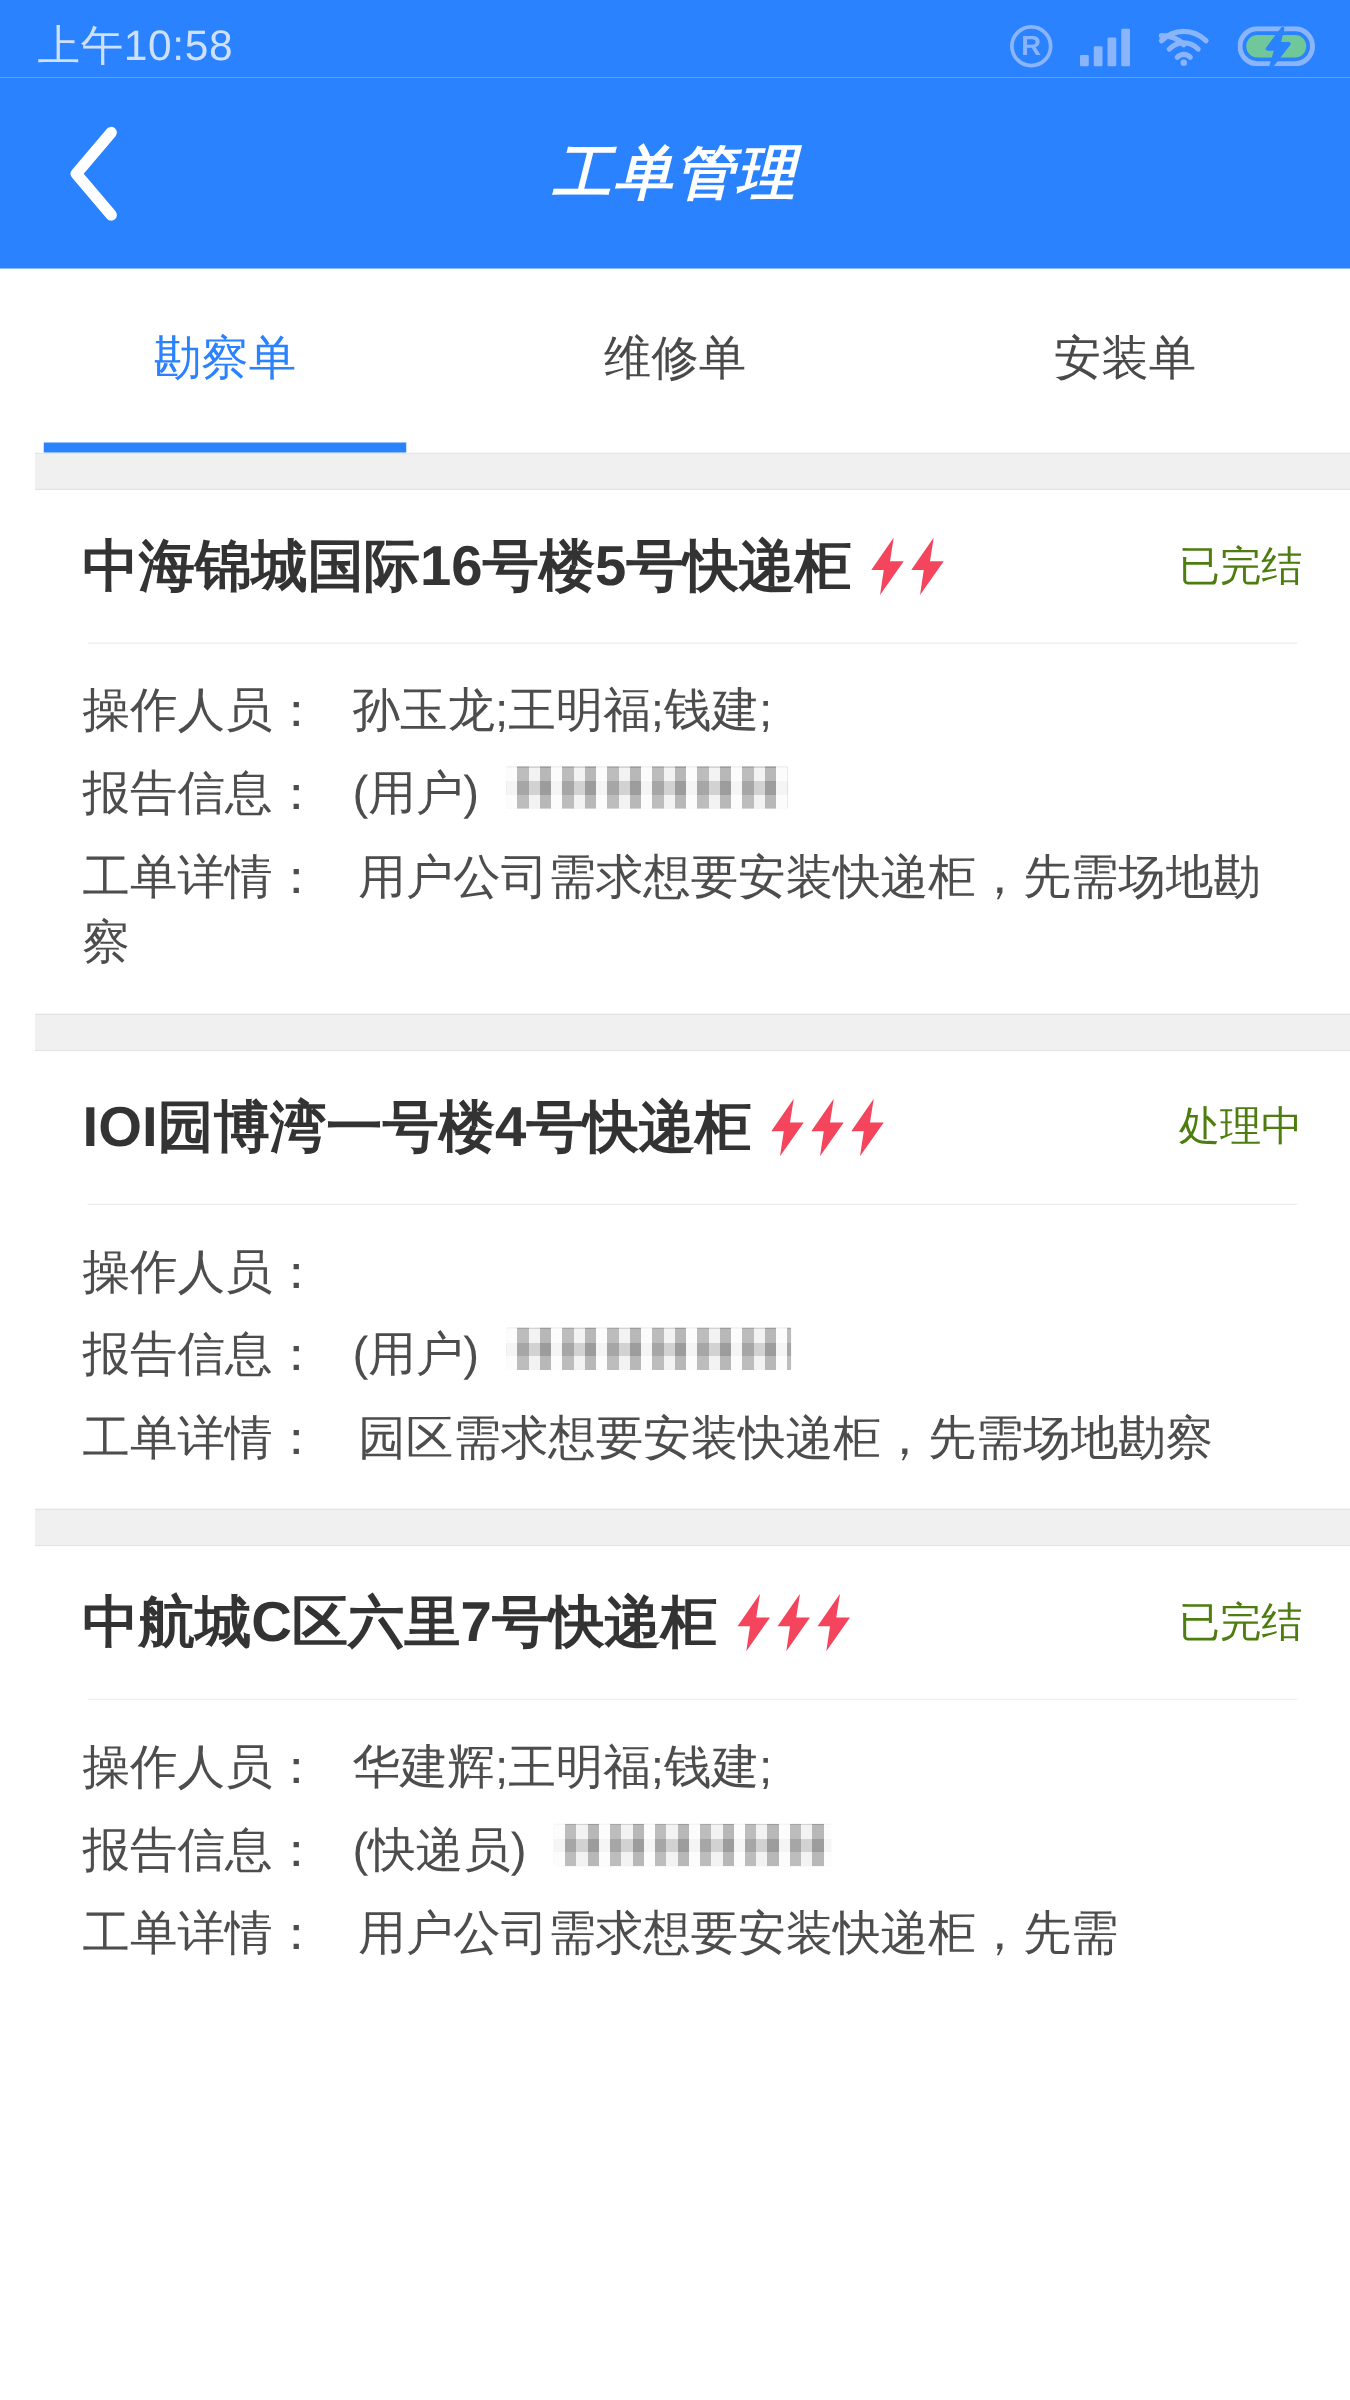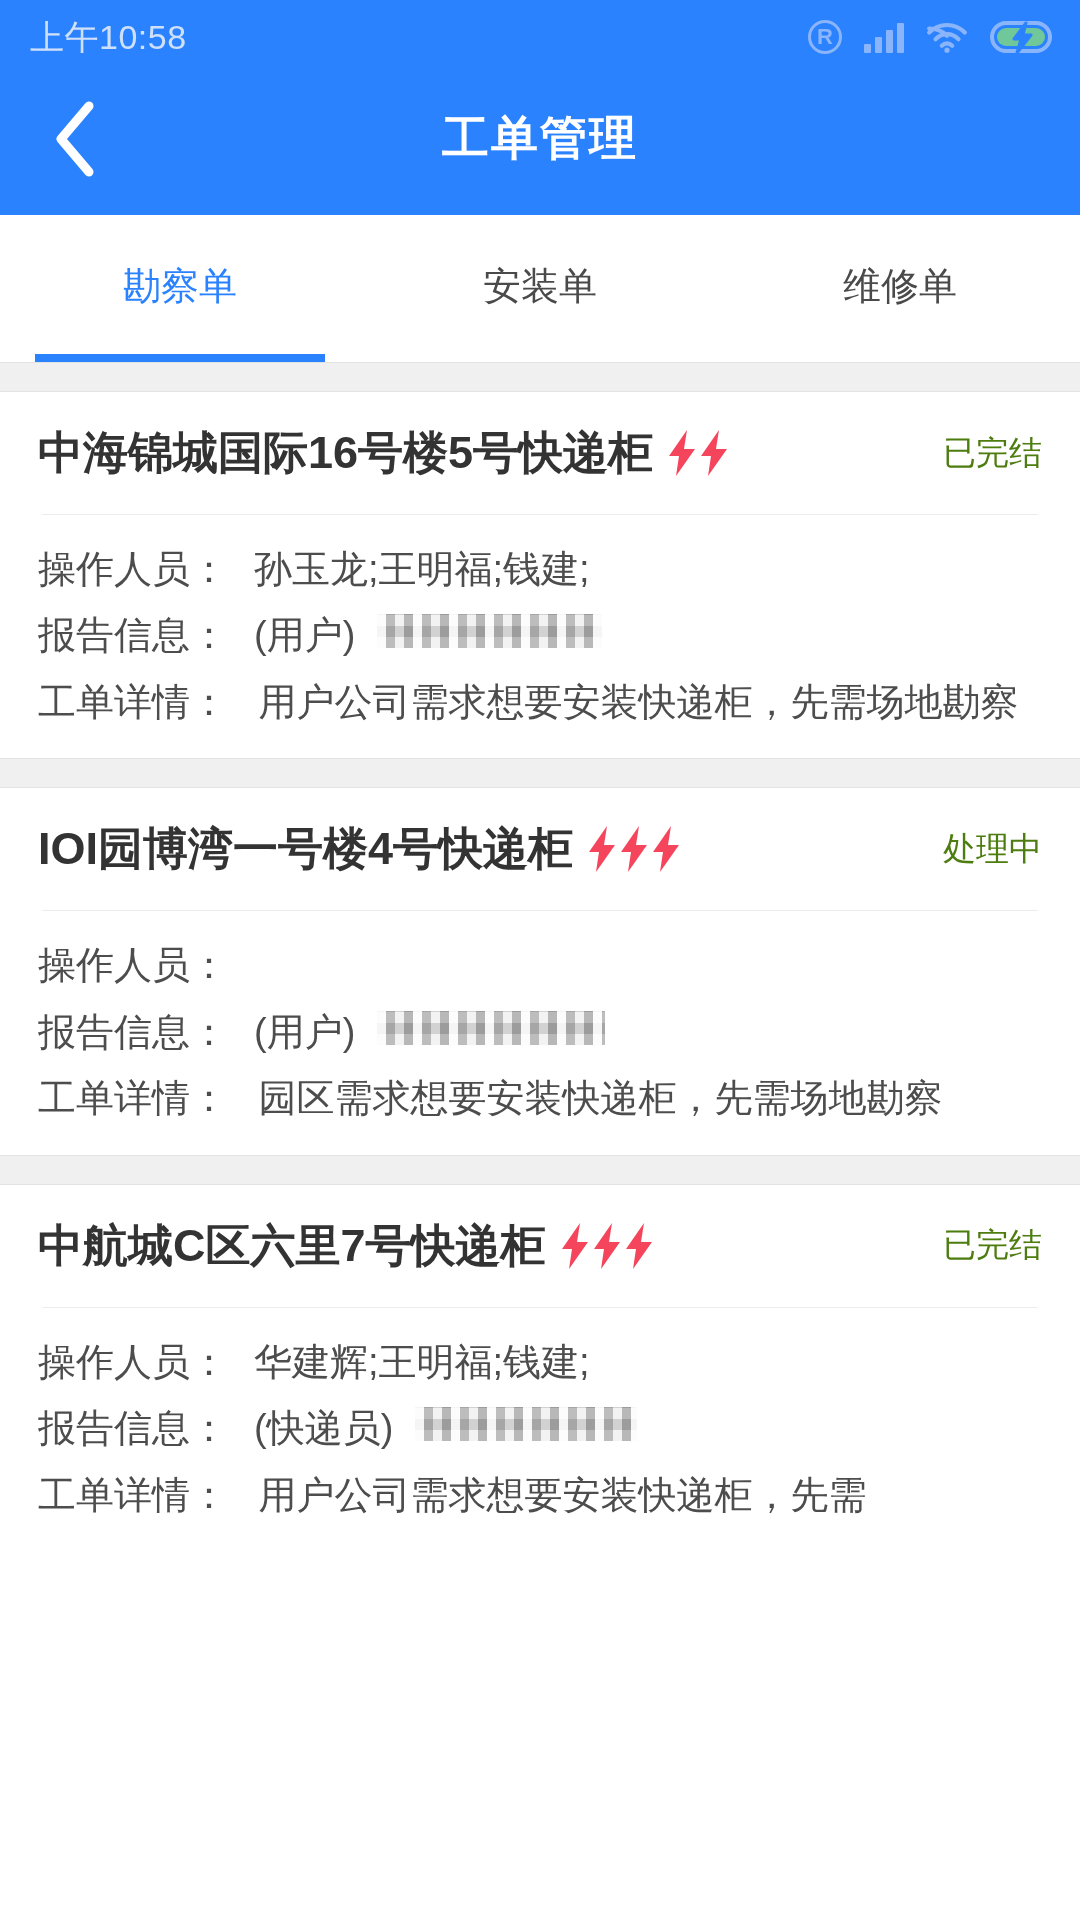--- a/index.html
+++ b/index.html
@@ -68,20 +68,21 @@
   .icon-wifi { width: 42px; height: 32px; }
   .icon-battery { width: 62px; height: 32px; }
 
   
   .appbar {
     height: 153px;
     background: #2a82ff;
     position: relative;
     display: flex;
     align-items: center;
+    font-style: italic;
   }
   .back-btn {
     position: absolute;
     left: 30px;
     top: 50%;
     transform: translateY(-50%);
     width: 90px;
     height: 90px;
     display: flex;
     align-items: center;
@@ -121,21 +122,21 @@
     position: absolute;
     left: 50%;
     transform: translateX(-50%);
     bottom: 0;
     width: 290px;
     height: 8px;
     background: #2a82ff;
   }
 
   
-  .list { background: #ffffff; }
+  .list { background: #ffffff; margin-left: 28px; }
   .gap {
     height: 30px;
     background: #f0f0f0;
     border-top: 1px solid #e3e3e3;
     border-bottom: 1px solid #e3e3e3;
     box-sizing: border-box;
   }
   .card {
     background: #ffffff;
     padding: 0 38px;
@@ -255,24 +256,24 @@
     </svg>
   </div>
   <div class="appbar-title">工单管理</div>
 </div>
 
 <div class="tabbar">
   <div class="tab active">
     <span>勘察单</span>
   </div>
   <div class="tab">
+    <span>维修单</span>
+  </div>
+  <div class="tab">
     <span>安装单</span>
-  </div>
-  <div class="tab">
-    <span>维修单</span>
   </div>
 </div>
 
 <div class="list">
 
   <div class="gap"></div>
 
   <div class="card">
     <div class="card-head">
       <span class="card-title">中海锦城国际16号楼5号快递柜</span>

